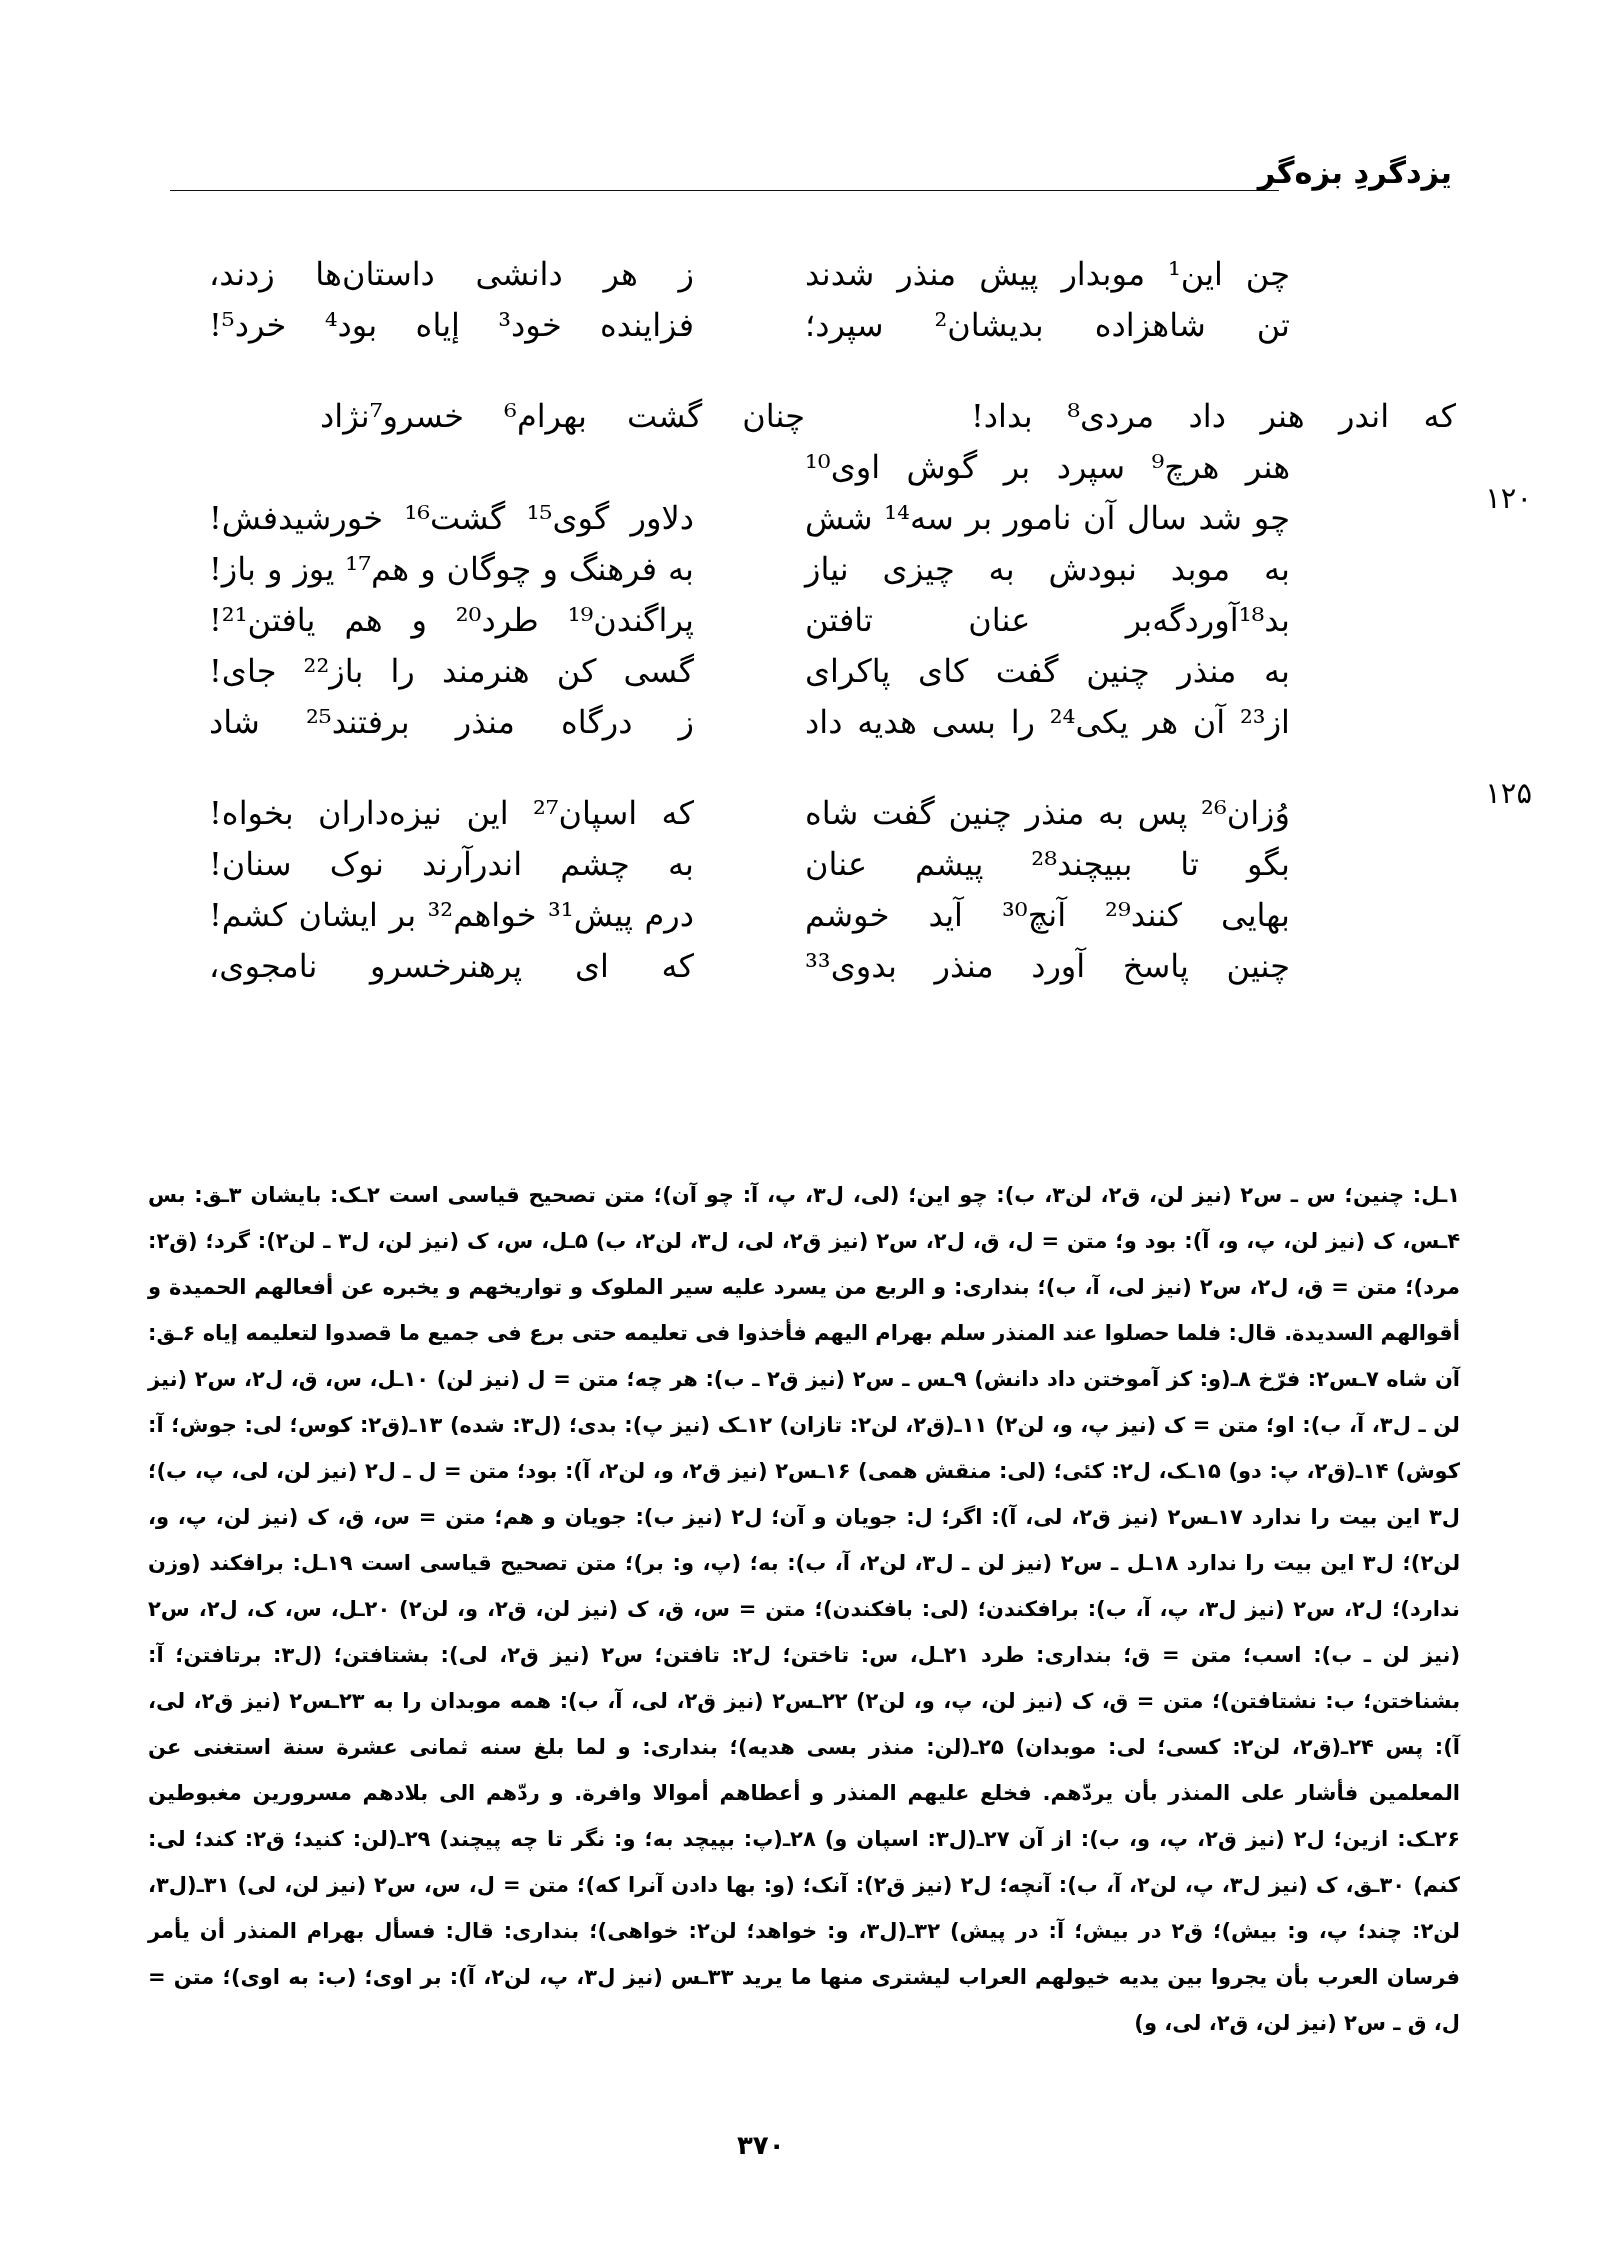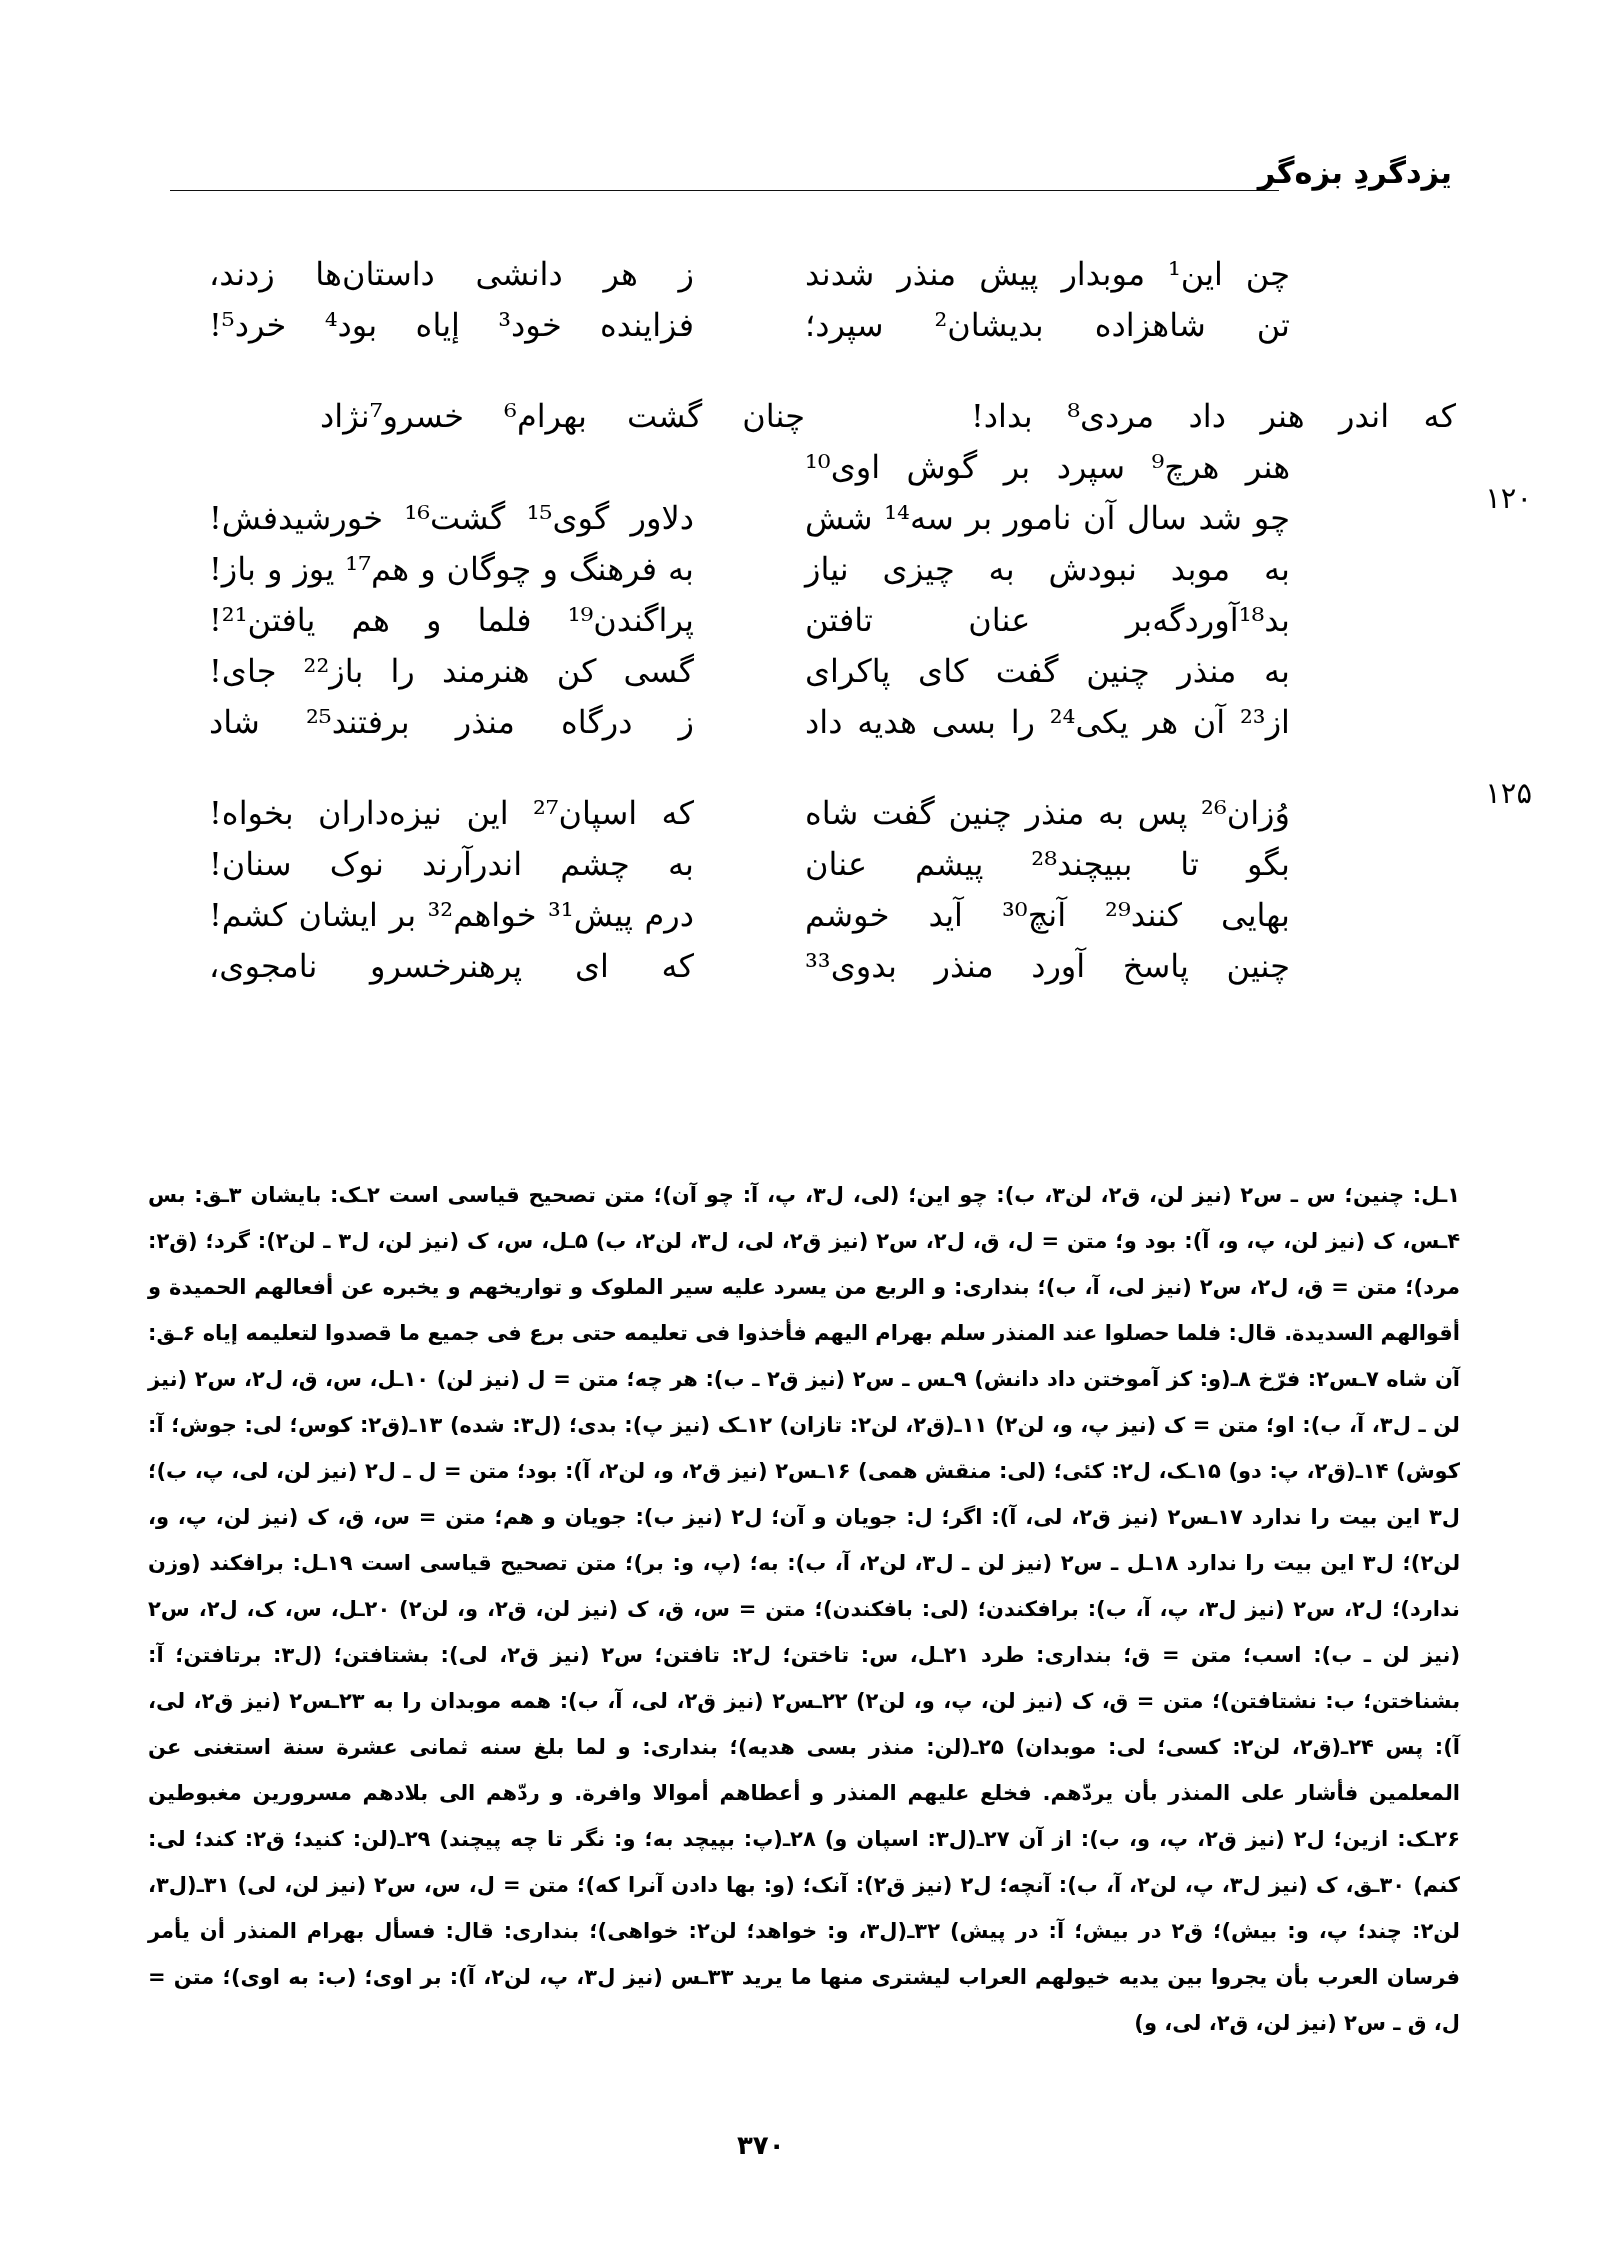--- a/index.html
+++ b/index.html
@@ -85,21 +85,21 @@
       <span class="hemistich left">دلاور گوی¹⁵ گشت¹⁶ خورشیدفش!</span>
     </div>
     <div class="verse-row">
       <span class="line-num"></span>
       <span class="hemistich right">به موبد نبودش به چیزی نیاز</span>
       <span class="hemistich left">به فرهنگ و چوگان و هم¹⁷ یوز و باز!</span>
     </div>
     <div class="verse-row">
       <span class="line-num"></span>
       <span class="hemistich right">بد¹⁸آوردگه‌بر عنان تافتن</span>
-      <span class="hemistich left">پراگندن¹⁹ فلما و هم یافتن²¹!</span>
+      <span class="hemistich left">پراگندن¹⁹ طرد²⁰ و هم یافتن²¹!</span>
     </div>
     <div class="verse-row">
       <span class="line-num"></span>
       <span class="hemistich right">به منذر چنین گفت کای پاکرای</span>
       <span class="hemistich left">گسی کن هنرمند را باز²² جای!</span>
     </div>
     <div class="verse-row">
       <span class="line-num"></span>
       <span class="hemistich right">از²³ آن هر یکی²⁴ را بسی هدیه داد</span>
       <span class="hemistich left">ز درگاه منذر برفتند²⁵ شاد</span>

